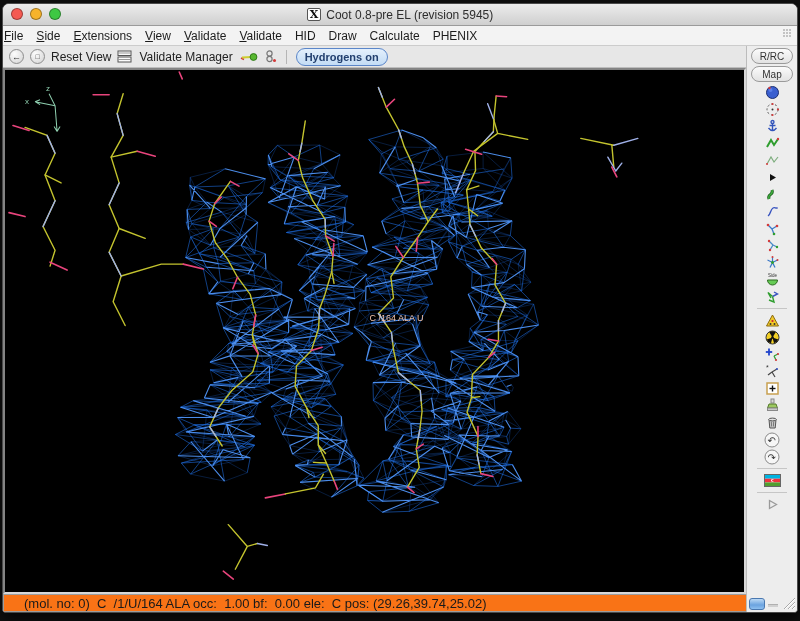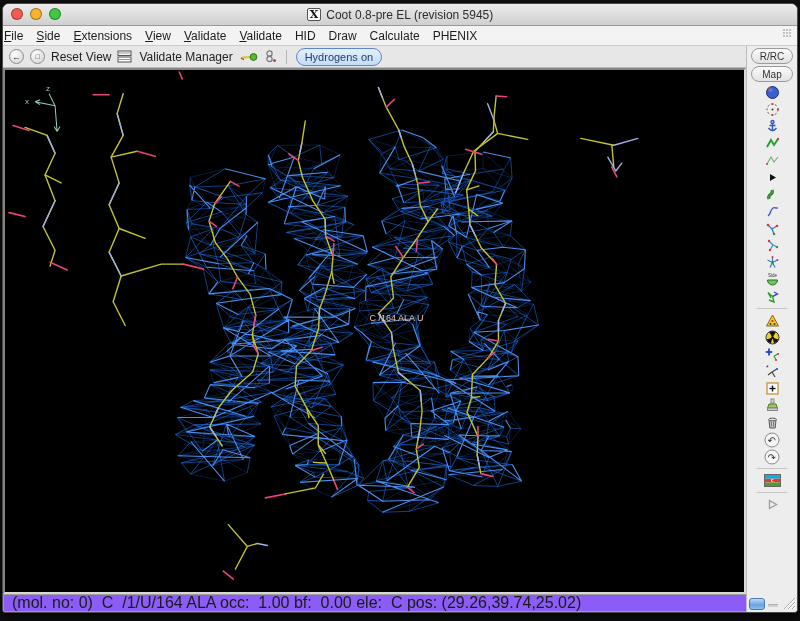--- a/index.html
+++ b/index.html
@@ -15,27 +15,27 @@
   .menu-item{display:inline-block;cursor:default;}
   .mn::first-letter{text-decoration:underline;}
   .menugrip{position:absolute;right:6px;top:3px;opacity:.7;}
   
   .content{display:flex;flex:1 1 auto;min-height:0;}
   .leftcol{flex:1 1 auto;display:flex;flex-direction:column;min-width:0;}
   
   .toolbar{height:21px;background:#e7e7e7;border-bottom:1px solid #bdbdbd;display:flex;align-items:center;gap:6px;padding:0 6px;font-size:12px;color:#222;flex:0 0 auto;}
   .tb-circle{width:15px;height:15px;border-radius:50%;border:1px solid #8d8d8d;background:radial-gradient(circle at 35% 30%,#fdfdfd,#d2d2d2);display:flex;align-items:center;justify-content:center;font-size:9px;color:#333;box-sizing:border-box;}
   .tb-sep{width:1px;height:14px;background:#b5b5b5;margin:0 3px;}
-  .pill{height:16px;border-radius:9px;border:1px solid #5b86c9;background:linear-gradient(#e4f0fc,#c3dcf5);color:#23406f;font-size:11px;display:flex;align-items:center;padding:0 8px;white-space:nowrap;}
+  .pill{height:16px;border-radius:9px;border:1px solid #5b86c9;background:linear-gradient(#e4f0fc,#c3dcf5);color:#23406f;font-size:11px;display:flex;align-items:center;padding:0 8px;white-space:nowrap;font-weight:bold;}
   
   .canvas-frame{flex:1 1 auto;border:2px inset #d8d8d8;background:#000;min-height:0;position:relative;margin:0;}
   .canvas-frame svg{position:absolute;inset:0;width:100%;height:100%;}
   
   .statusrow{height:18px;display:flex;align-items:stretch;flex:0 0 auto;background:#e4e4e4;}
-  .statusbar{flex:1 1 auto;border:1px solid #9d9d9d;border-right:none;background:#8b5cf6;font-size:16px;color:#1a1a1a;display:flex;align-items:center;padding:0 8px;white-space:pre;overflow:hidden;}
+  .statusbar{flex:1 1 auto;border:1px solid #9d9d9d;border-right:none;background:#f97316;font-size:13px;color:#1a1a1a;display:flex;align-items:center;padding:0 20px;white-space:pre;overflow:hidden;}
   
   .sidebar{width:50px;background:#ededed;border-left:1px solid #bcbcbc;display:flex;flex-direction:column;align-items:center;padding-top:2px;flex:0 0 auto;}
   .side-pill{width:40px;height:14px;border-radius:8px;border:1px solid #9a9a9a;background:linear-gradient(#fbfbfb,#e2e2e2);font-size:10px;color:#333;display:flex;align-items:center;justify-content:center;margin-bottom:2px;}
   .icon-btn{width:18px;height:17px;display:flex;align-items:center;justify-content:center;cursor:pointer;}
   .icon-btn svg{display:block;}
   .side-hr{width:30px;height:1px;background:#c6c6c6;margin:3px 0;}
   .side-bottom{margin-top:auto;width:100%;display:flex;align-items:flex-end;padding:0 1px 2px 0;box-sizing:border-box;}
   .hthumb{width:14px;height:10px;border-radius:3px;border:1px solid #4a78b0;background:linear-gradient(#bcd9f5,#6ba3e0 60%,#8ec0f0);margin-left:2px;}
   .htrack{flex:1;height:2px;background:#d0d0d0;border-top:1px solid #b0b0b0;margin:0 3px 3px 3px;}
   .grip{width:15px;height:13px;}

